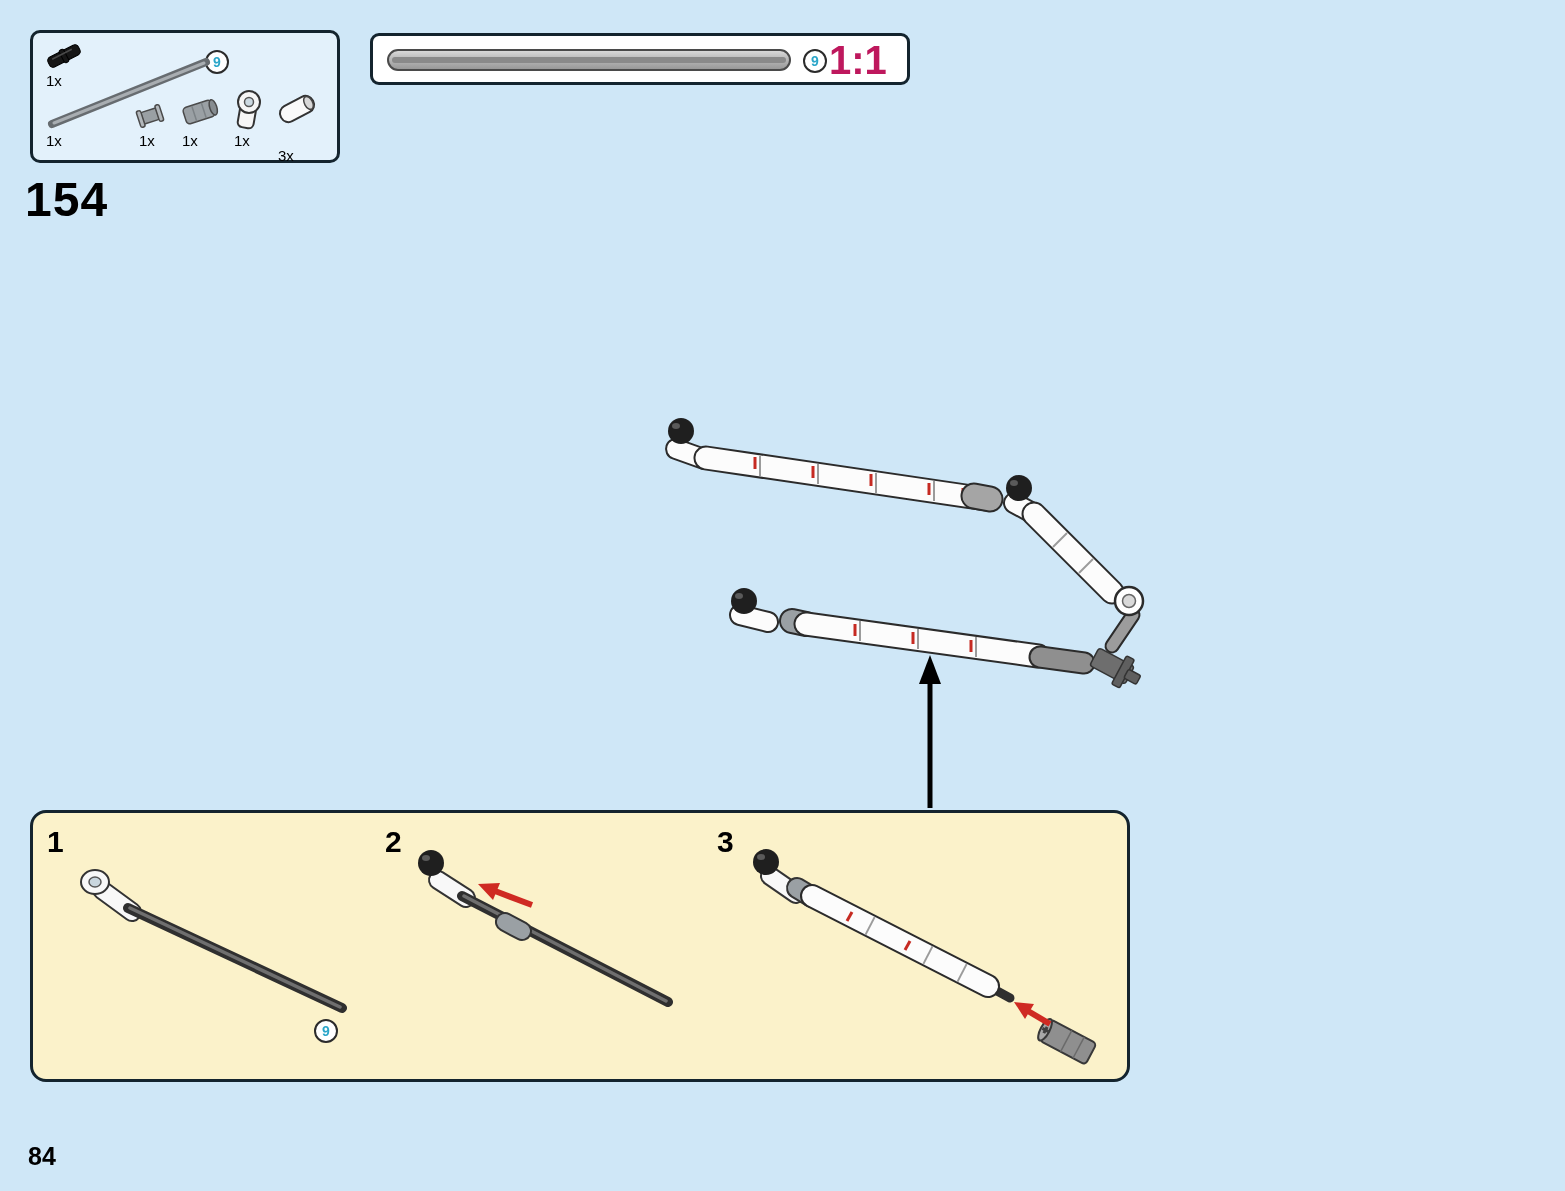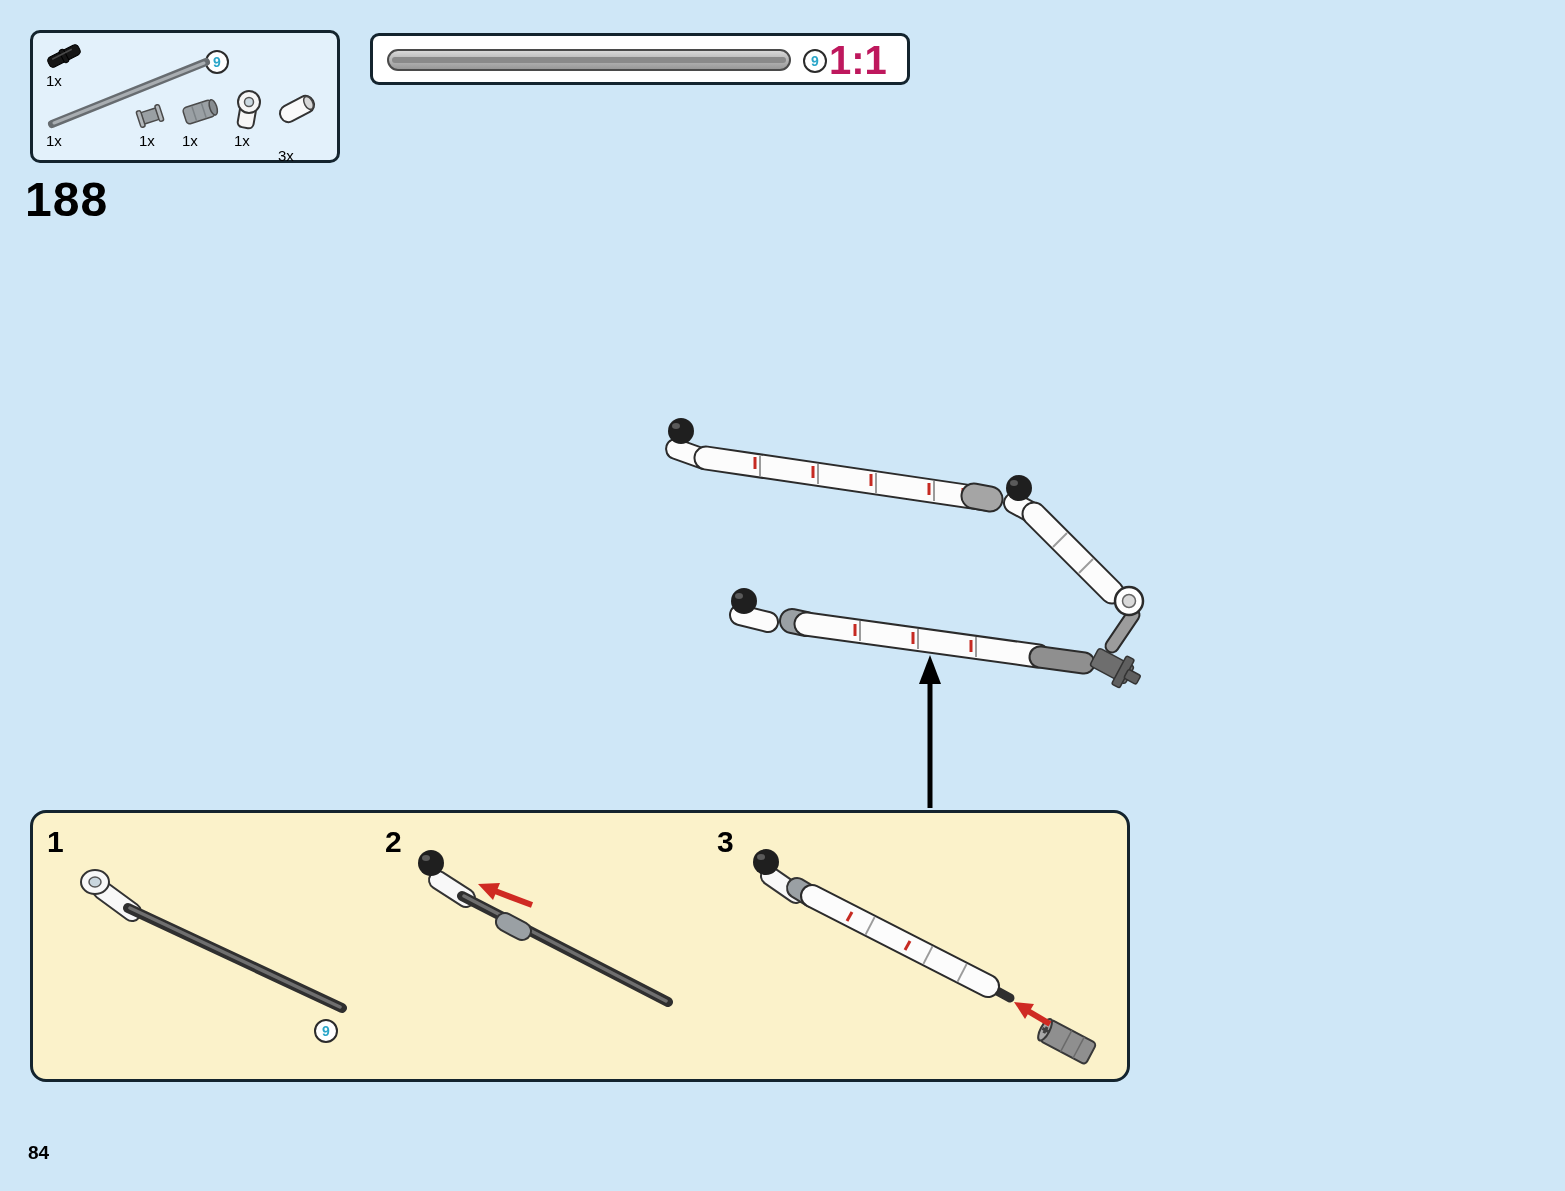--- a/index.html
+++ b/index.html
@@ -51,21 +51,21 @@
   }
   .big-step{
     position:absolute;left:25px;top:172px;
     font-size:48px;font-weight:bold;color:#000;z-index:2;letter-spacing:1px;
   }
   .step-num{
     position:absolute;font-size:30px;font-weight:bold;color:#000;z-index:2;
   }
   .page-num{
     position:absolute;left:28px;top:1142px;
-    font-size:19px;font-weight:bold;color:#000;z-index:2;
+    font-size:25px;font-weight:bold;color:#000;z-index:2;
   }
   .art{
     position:absolute;left:0;top:0;z-index:5;pointer-events:none;
   }
 </style>
 </head>
 <body>
 
 <div class="page">
 
@@ -84,21 +84,21 @@
   <div class="box scale-box">
     <div class="scale-axle">
       <div class="scale-axle-core"></div>
     </div>
     <div class="callout" style="left:430px;top:13px;">
       <span>9</span>
     </div>
     <div class="scale-label">1:1</div>
   </div>
 
-  <div class="big-step">188</div>
+  <div class="big-step">154</div>
 
   <div class="box substeps-box">
     <span class="step-num" style="left:14px;top:12px;">1</span>
     <span class="step-num" style="left:352px;top:12px;">2</span>
     <span class="step-num" style="left:684px;top:12px;">3</span>
     <div class="callout" style="left:281px;top:206px;">
       <span>9</span>
     </div>
   </div>
 

